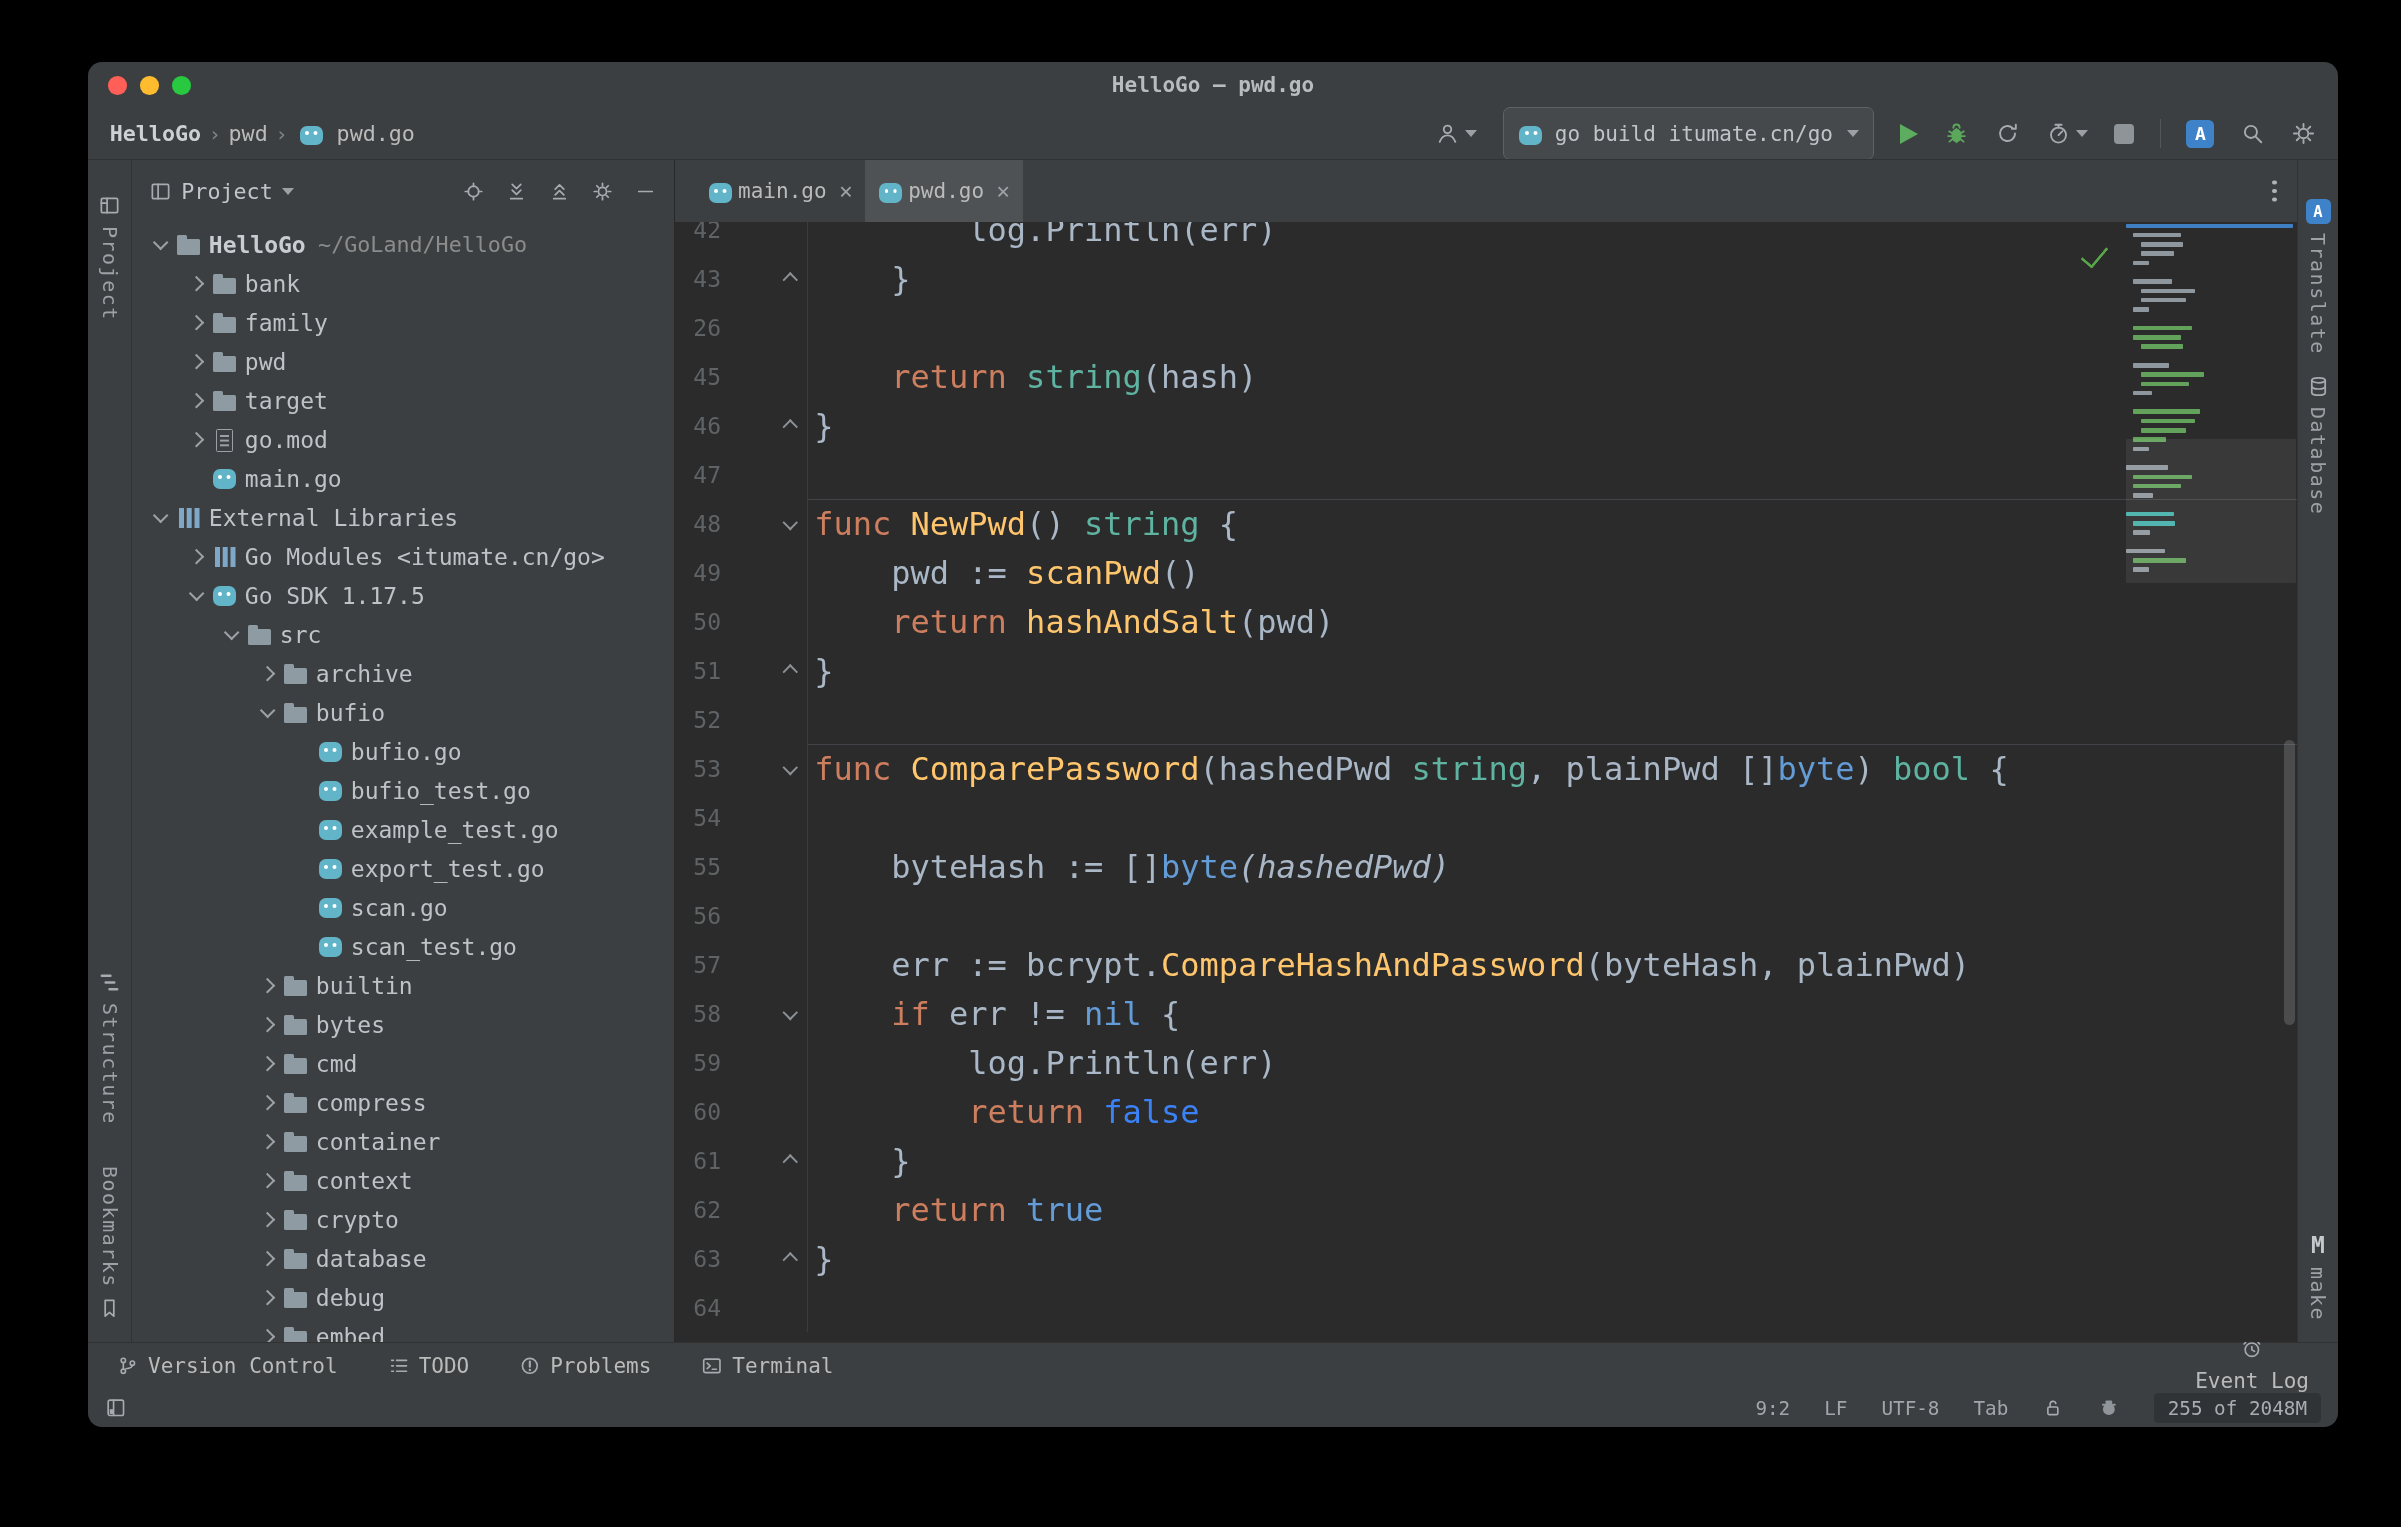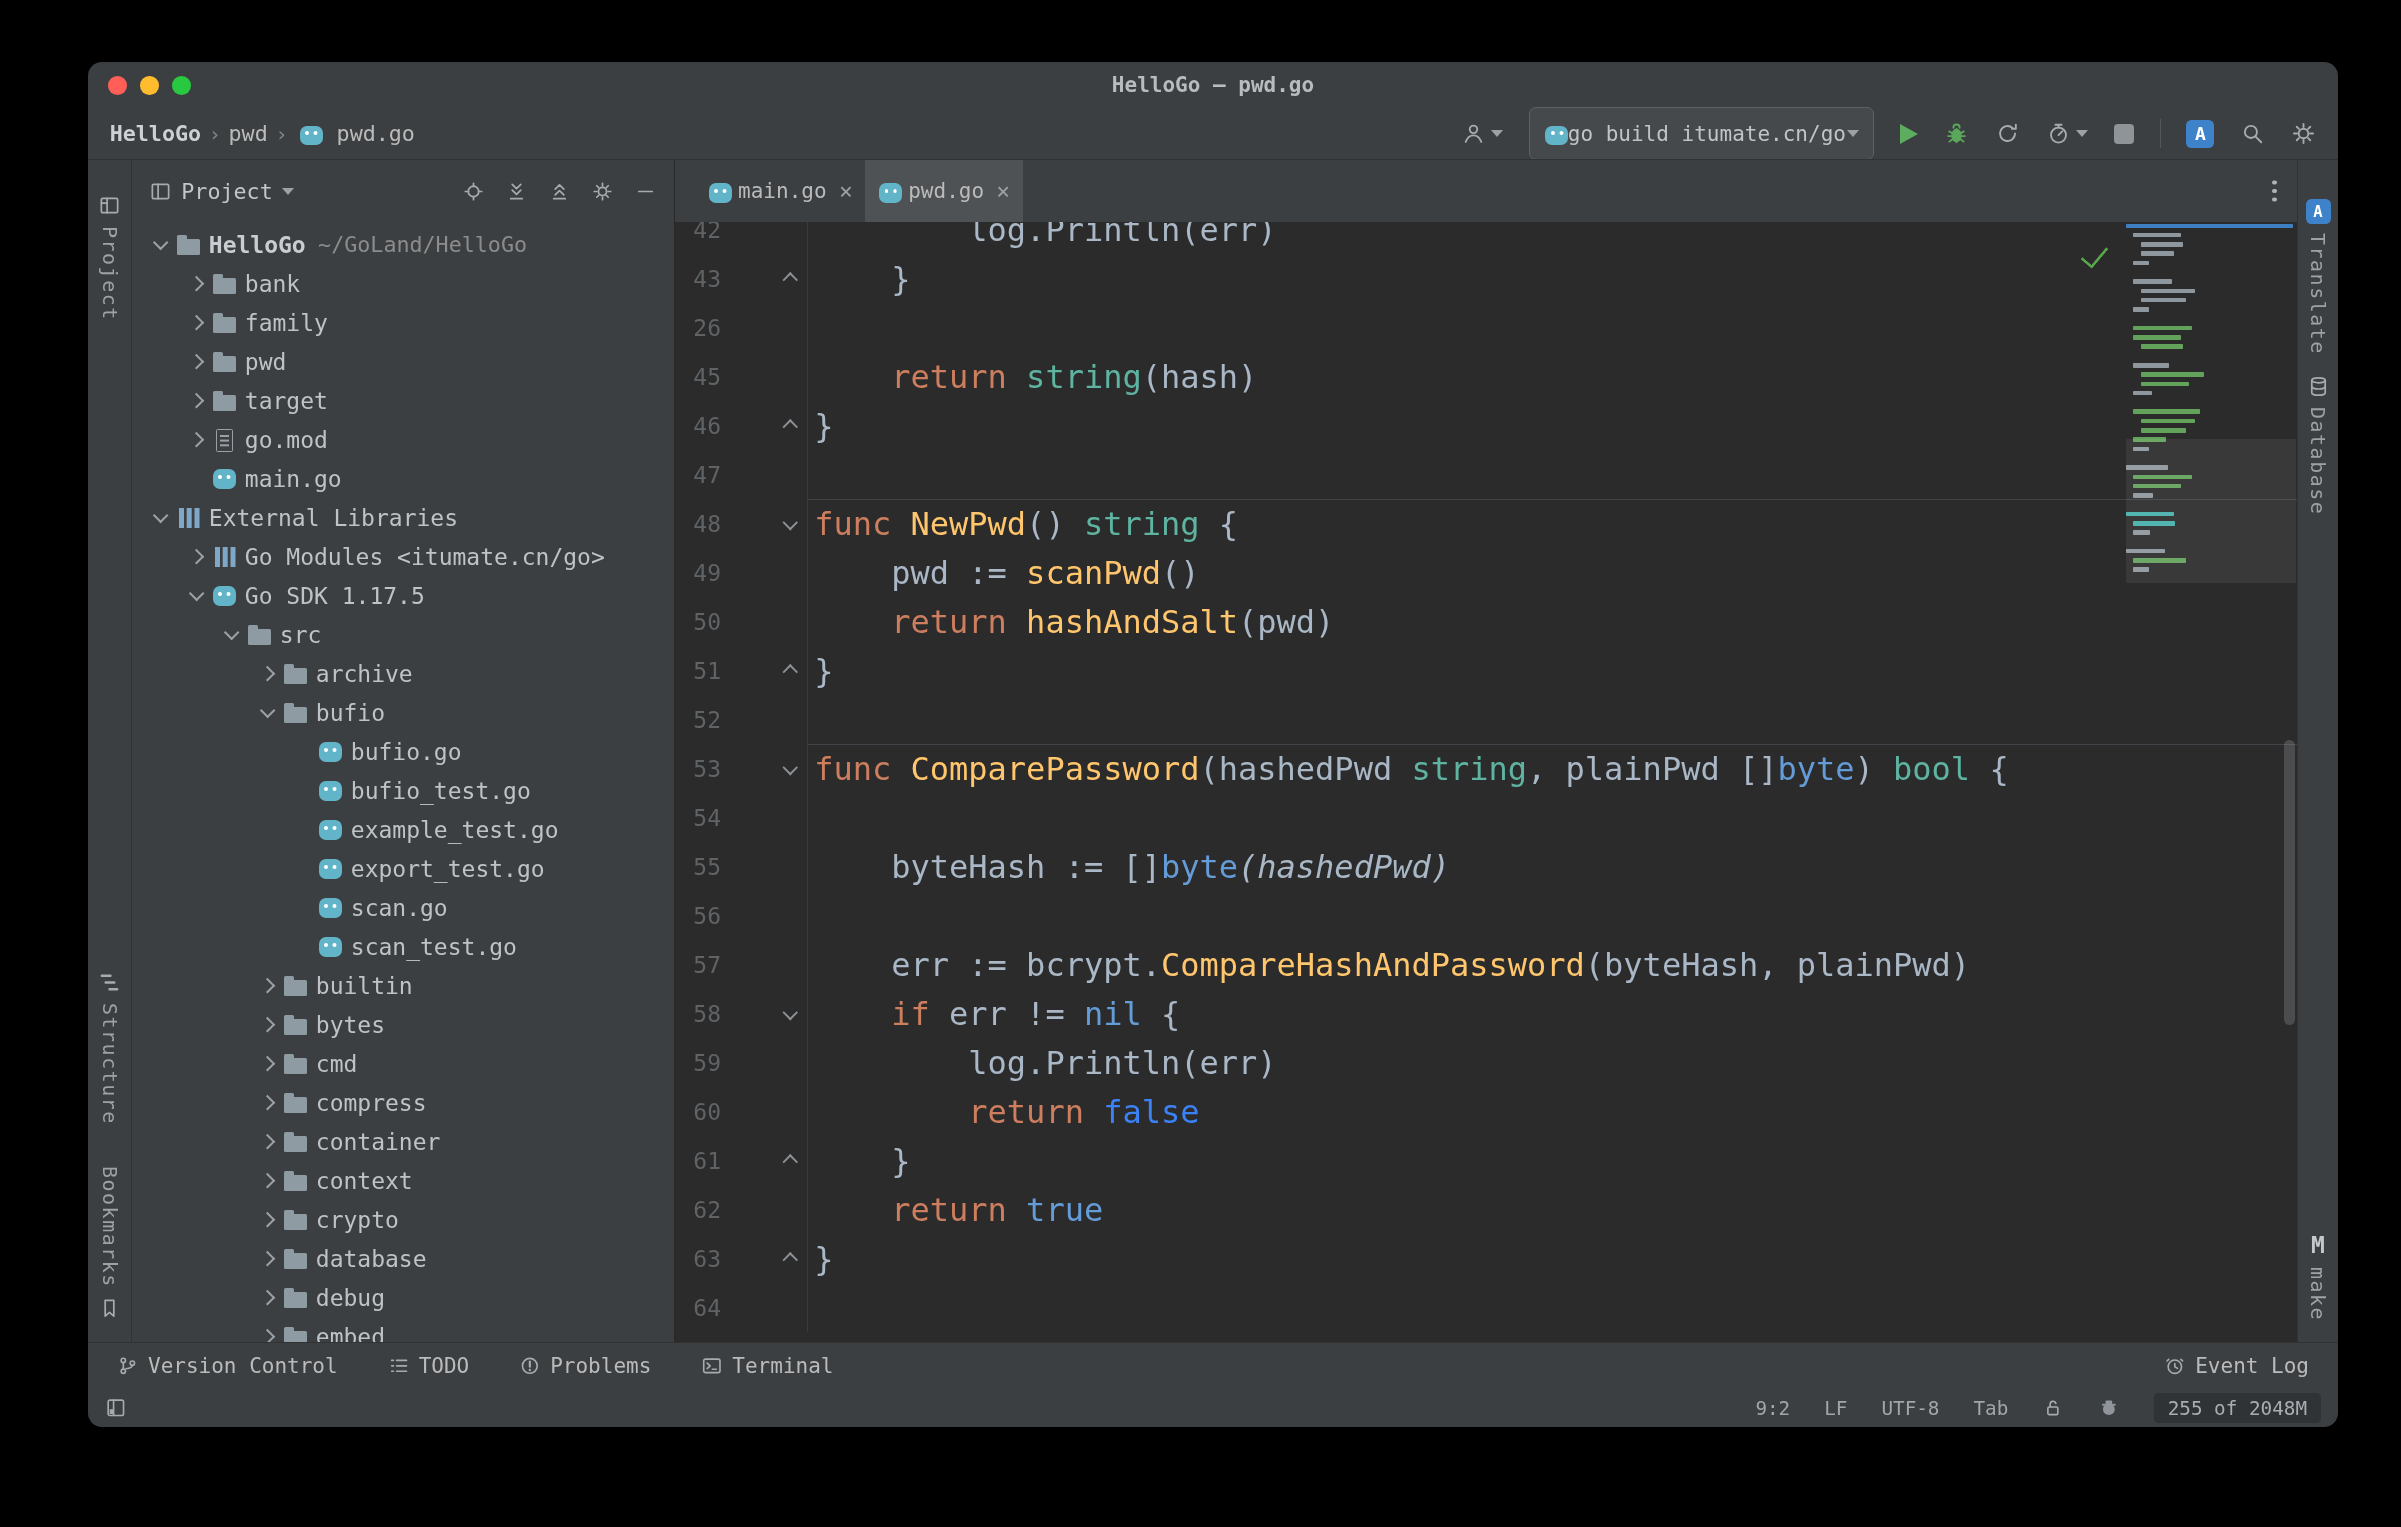--- a/index.html
+++ b/index.html
@@ -19,21 +19,21 @@
   .crumbs{display:flex;align-items:center;gap:7.7px;}
   .crumb{font-size:21.7px;color:#BBBBBB;}
   .crumb.root{font-weight:bold;color:#CDD1D4;}
   .crumb-sep{color:#7F8388;font-size:20px;}
   .tb-right{margin-left:auto;display:flex;align-items:center;gap:26px;}
   .svgi{width:25px;height:25px;stroke:#A7ABB0;fill:none;stroke-width:1.8;stroke-linecap:round;stroke-linejoin:round;}
   .svgi.sm{width:23px;height:23px}
   .svgi.xs{width:21.7px;height:21.7px}
   .caret{width:0;height:0;border-left:6.2px solid transparent;border-right:6.2px solid transparent;border-top:7.7px solid #9DA1A6;}
   .usr{display:flex;align-items:center;gap:4.6px;}
-  .run-pill{display:flex;align-items:center;gap:1px;height:37px;padding:7px 14px;background:#45494B;
+  .run-pill{display:flex;align-items:center;gap:14px;height:37px;padding:7px 14px;background:#45494B;
             border:0.8px solid #5E6264;border-radius:7px;}
   .run-pill .lbl{font-size:21px;color:#C0C4C8;}
   .play{width:0;height:0;border-top:10.8px solid transparent;border-bottom:10.8px solid transparent;border-left:18.6px solid #5CAD5F;}
   .stop{width:20px;height:20px;background:#8F9499;border-radius:3.9px;}
   .tbdiv{width:0.8px;height:29px;background:#53575A;}
   .tricon{width:28px;height:28px;background:#3E83C9;border-radius:5.4px;color:#fff;font-size:18px;font-weight:bold;
           display:flex;align-items:center;justify-content:center;}
   .prof{display:flex;align-items:center;gap:4.6px;}
 
   
@@ -99,21 +99,21 @@
   .vscroll{position:absolute;right:2.3px;top:518px;width:10.8px;height:285px;background:rgba(190,195,200,.22);border-radius:5.4px;}
   .minimap{position:absolute;top:1.5px;right:1.5px;width:170px;height:359px;}
   .mrow{height:9.3px;}
   .mbar{height:4.6px;border-radius:0.8px;}
   .mview{position:absolute;left:0;right:0;top:215px;height:144px;background:rgba(255,255,255,.07);border-radius:1.5px;}
 
   
   .sb1{height:45px;border-top:0.8px solid #323232;display:flex;align-items:center;padding:0 29px;gap:50px;
        font-size:21px;color:#BBBBBB;}
   .sb-item{display:flex;align-items:center;gap:9.3px;}
-  .sb1 .evlog{margin-left:auto;}
+  .sb1 .evlog{margin-left:auto;flex-direction:column;}
   .sb2{height:40px;display:flex;align-items:center;padding:0 17px;font-size:19.3px;color:#A2A6AB;}
   .sb2-right{margin-left:auto;display:flex;align-items:center;gap:34px;}
   .mem{background:#303336;border-radius:4.6px;padding:3.9px 14px;color:#A9ADB2;}
 </style>
 </head>
 <body>
 
 <div class="window">
 
   <div class="titlebar">

